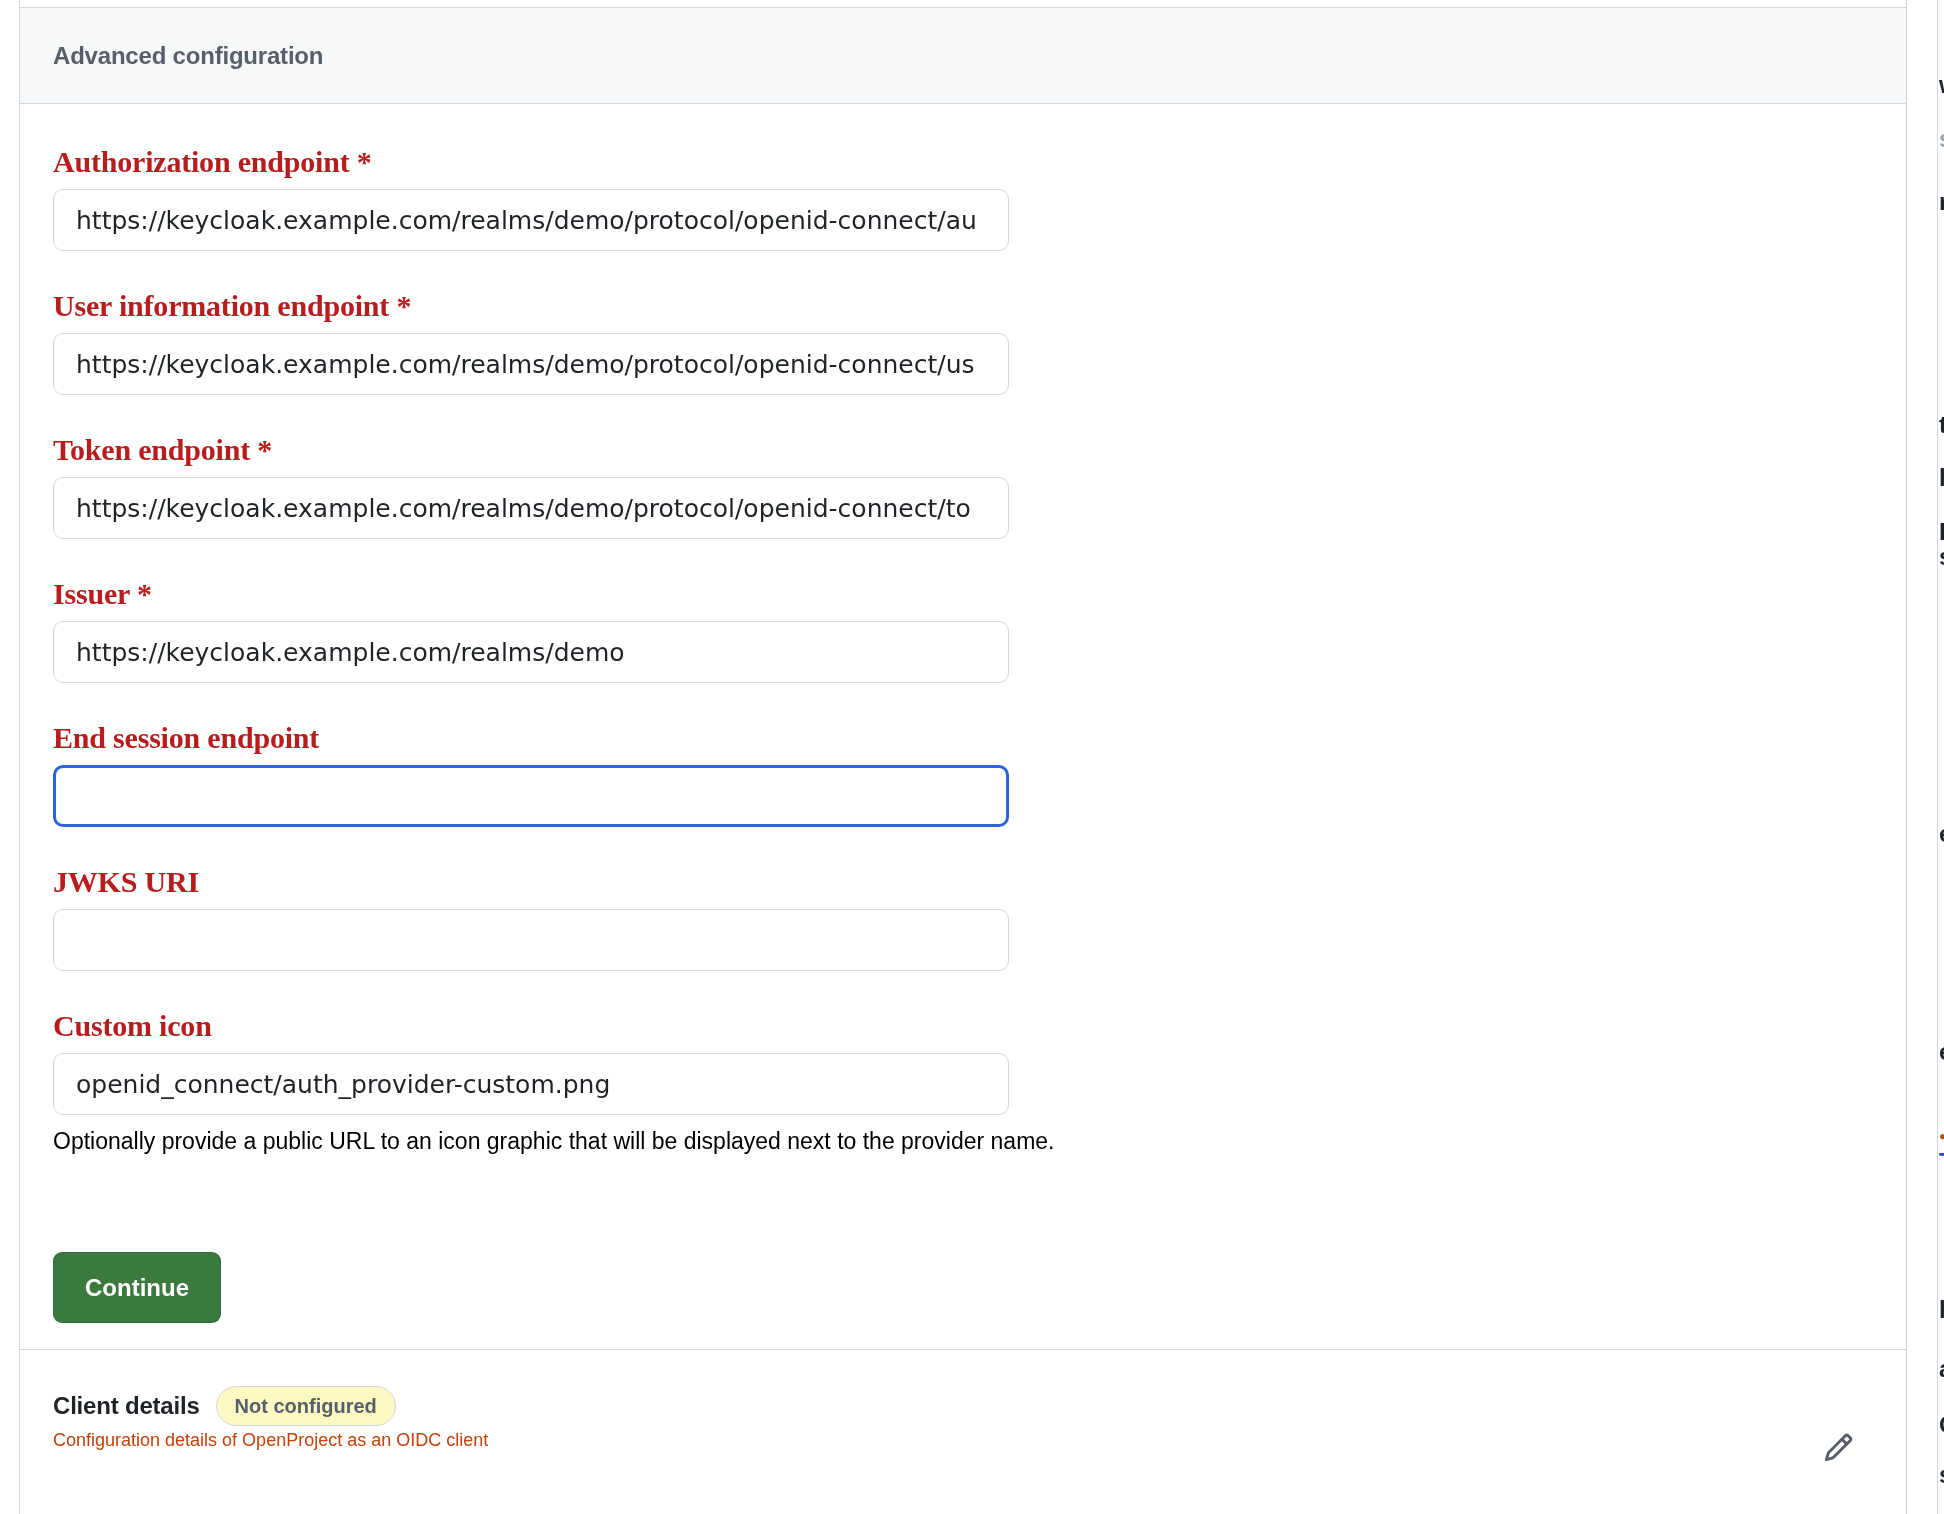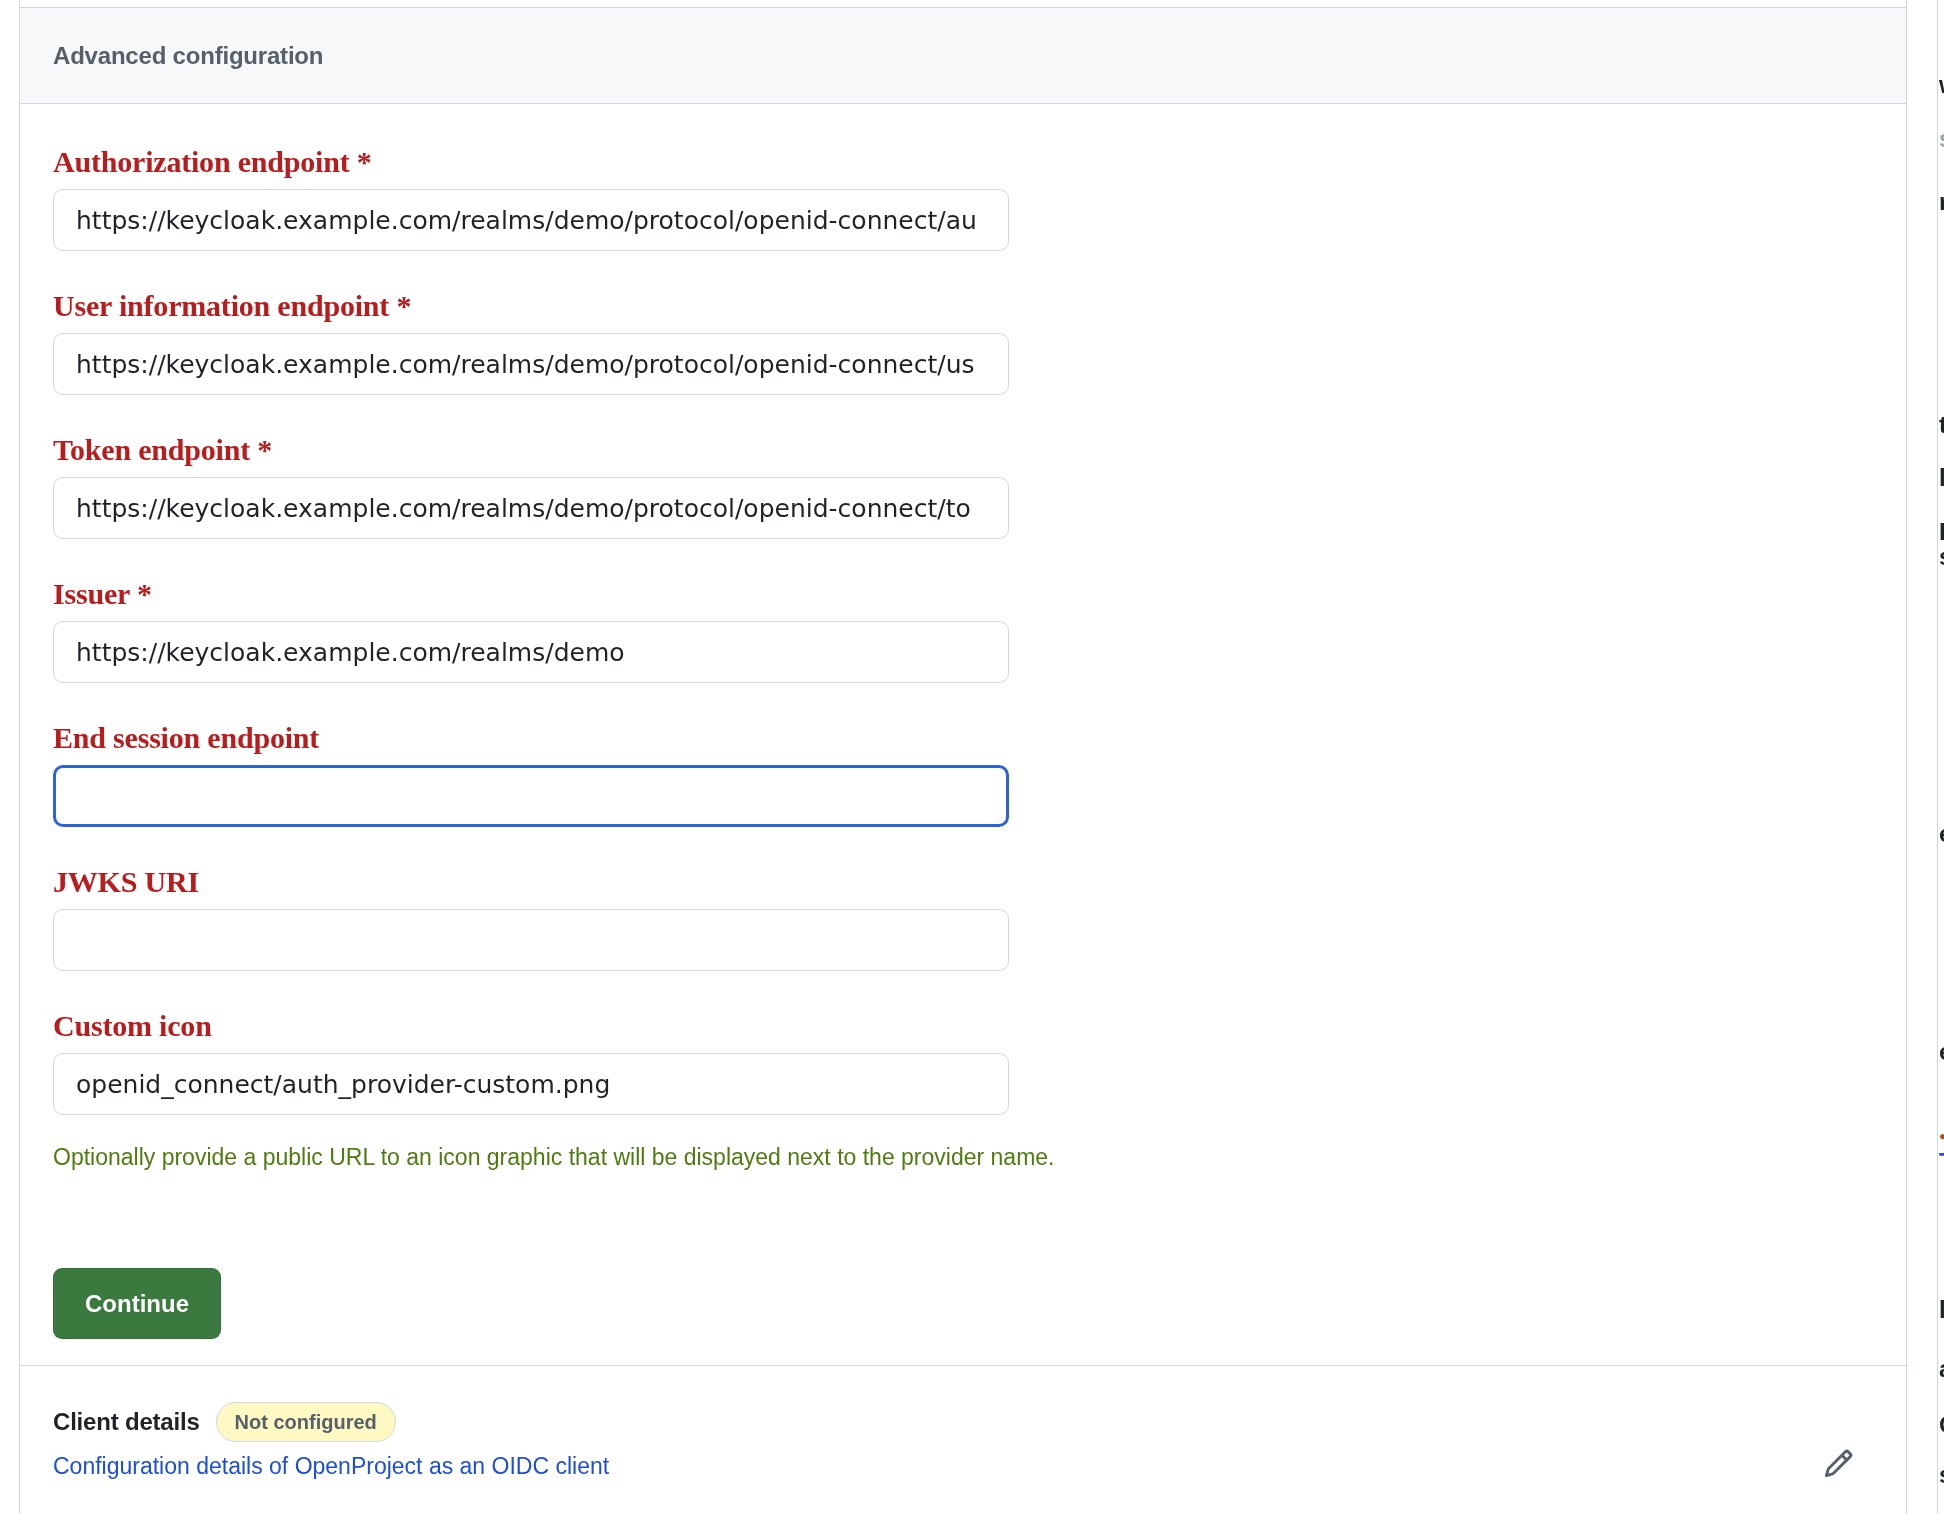--- a/index.html
+++ b/index.html
@@ -33,21 +33,21 @@
     letter-spacing: -0.2px; margin-bottom: 13px; line-height: 28px; font-family: Liberation Serif, serif;
   }
   .text-input {
     width: 956px; height: 62px; border: 1px solid #d0d7de; border-radius: 10px;
     background: #ffffff; padding: 0 22px; font-size: 25px;
     font-family: "DejaVu Sans", "Liberation Sans", sans-serif; color: #1f2328;
     outline: none; display: block;
   }
   .text-input.focused { border: 3px solid #2d63d9; padding: 0 20px; }
   .field-caption {
-    margin-top: 28px; font-size: 23px; color: #4d7c0f; line-height: 28px;
+    margin-top: 12px; font-size: 23px; color: #000000; line-height: 28px;
   }
   .btn-primary {
     margin-top: 56px; height: 71px; padding: 0 31px;
     background: #3a7a3e; color: #ffffff; font-size: 24px; font-weight: 700;
     font-family: "Liberation Sans", sans-serif;
     border: 1px solid rgba(31,35,40,0.15); border-radius: 9px; cursor: pointer;
     display: inline-flex; align-items: center;
   }
 
   
@@ -56,21 +56,21 @@
     padding: 36px 46px 56px 33px;
     display: flex; justify-content: space-between; align-items: flex-start;
   }
   .client-heading-line { display: flex; align-items: center; }
   .client-title { font-size: 24px; font-weight: 700; color: #1f2328; letter-spacing: -0.2px; line-height: 30px; }
   .status-badge {
     margin-left: 16px; display: inline-flex; align-items: center;
     height: 40px; padding: 0 18px; border: 1px solid #d0d7de; border-radius: 999px;
     font-size: 20px; font-weight: 600; color: #57606a; background: #fef9c3;
   }
-  .client-desc { margin-top: 10px; font-size: 23px; color: #1d4ed8; line-height: 28px; }
+  .client-desc { font-size: 18px; color: #c2410c; line-height: 28px; }
   .edit-btn {
     background: none; border: none; cursor: pointer; padding: 6px; margin-top: 40px;
     display: inline-flex; align-items: center; justify-content: center;
   }
 
   
   .right-sliver {
     position: absolute; top: 0; bottom: 0; left: 1937px; width: 7px;
     border-left: 1px solid #d0d7de; overflow: hidden; background: #ffffff;
   }

